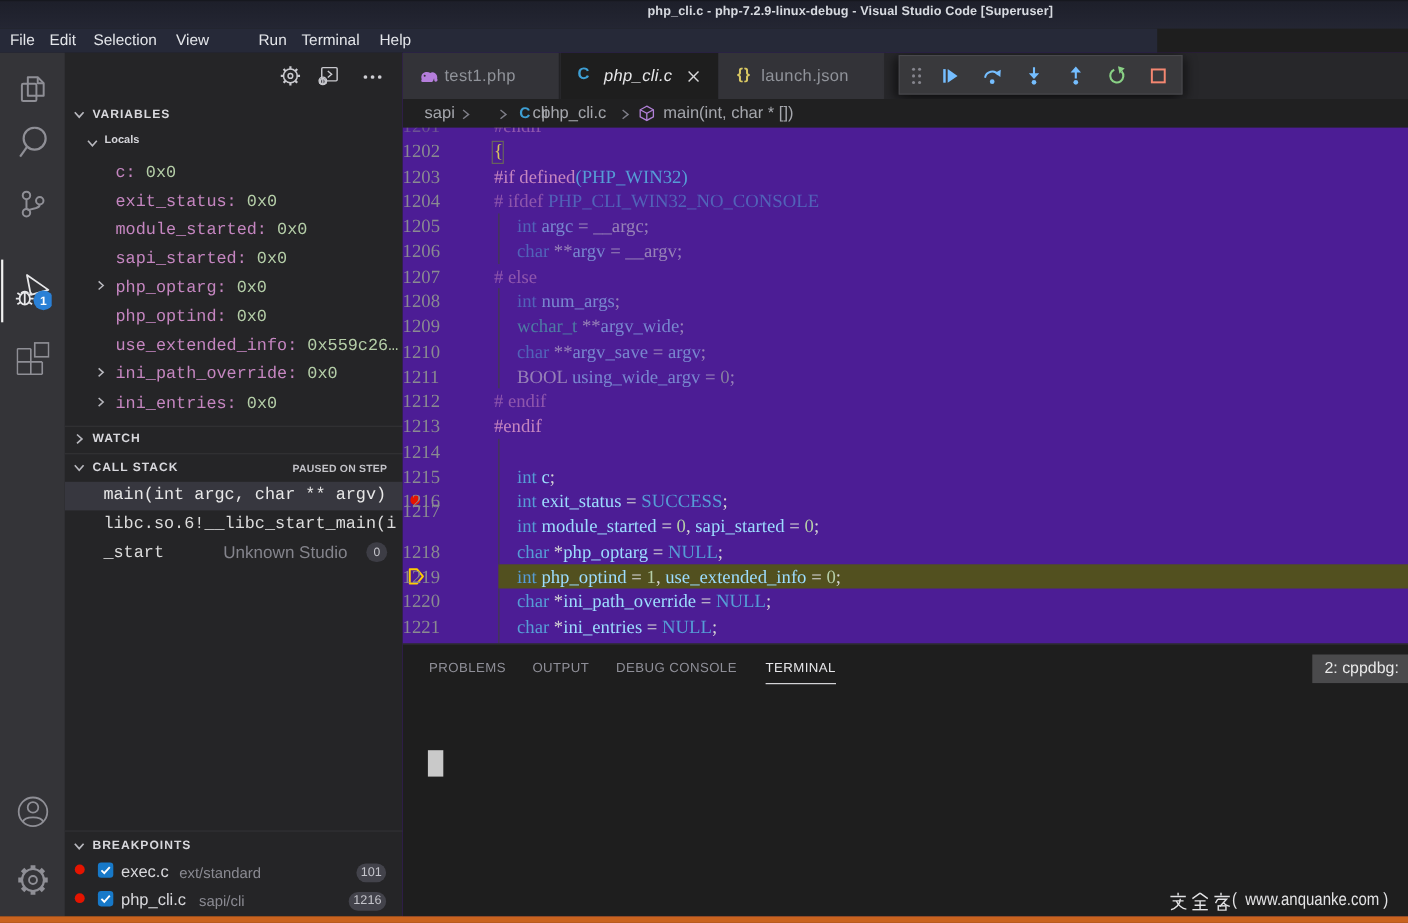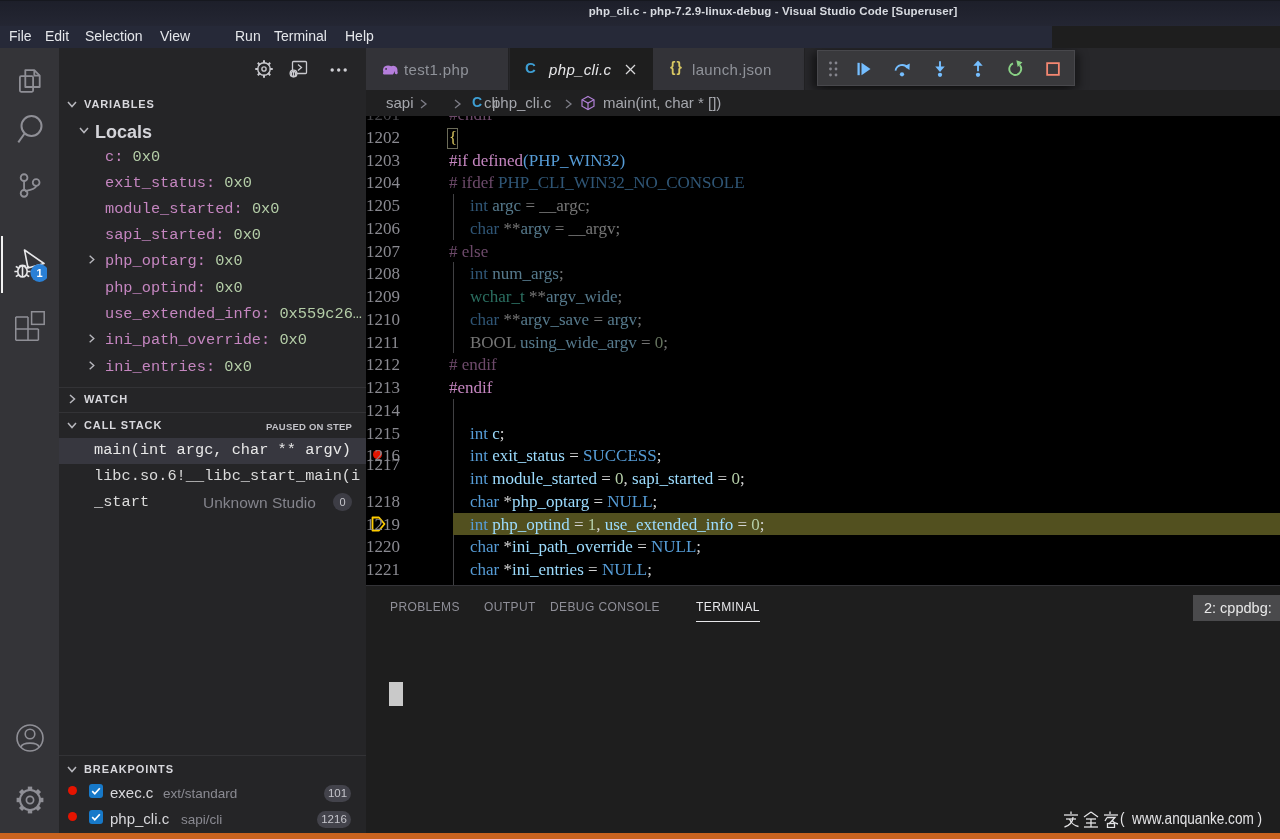--- a/index.html
+++ b/index.html
@@ -21,21 +21,21 @@
   #sidebar { left:59px; top:48px; width:307px; height:785px; background:#252527; }
   #dbg-select { left:30px; top:8px; width:154px; height:28px; background:#3b3b3e; border-radius:2px; }
   .sect-sep { position:absolute; left:0; width:307px; height:1px; background:#333336; }
   .shead { position:absolute; font-size:11px; font-weight:bold; color:#d8d8dd; letter-spacing:.9px; }
   .svar { position:absolute; left:46px; font-size:15.3px; white-space:pre; font-family:"Liberation Mono", monospace; line-height:18px; }
   .vname { color:#c586c0; } .vval { color:#b5cea8; }
   .stackrow { position:absolute; left:0; width:307px; height:26px; }
   .stacktxt { position:absolute; left:35px; top:3px; font-size:15.3px; color:#dcdcdc; white-space:pre; font-family:"Liberation Mono", monospace; }
 
   
-  #editor { left:366px; top:48px; width:914px; height:785px; background:#000000; overflow:hidden; }
+  #editor { left:366px; top:48px; width:914px; height:785px; background:#4c1d95; overflow:hidden; }
   #tabbar { left:0; top:0; width:914px; height:42px; background:#27272a; }
   .tab { position:absolute; top:0; height:42px; }
   .tabtxt { position:absolute; top:13px; font-size:15px; letter-spacing:.35px; }
   #breadcrumb { left:0; top:42px; width:914px; height:26px; background:#202021; color:#a5a7ad; font-size:15px; z-index:5; }
   .bc { position:absolute; top:4px; }
 
   #codearea { left:0; top:42px; width:914px; height:495px; overflow:hidden; z-index:1; }
   .ln { position:absolute; left:0; width:55px; text-align:left; font-size:17px; color:#8a8a91; font-family:"Liberation Serif", serif; height:23px; line-height:23px; }
   .cl { position:absolute; left:83px; font-size:17px; color:#d4d4d4; font-family:"Liberation Serif", serif; height:23px; line-height:23px; white-space:pre; }
   .kw { color:#569cd6; } .pp { color:#c586c0; } .ty { color:#4ec9b0; } .id { color:#9cdcfe; } .nu { color:#b5cea8; }
@@ -179,21 +179,21 @@
       </g>
     </svg>
 
   <svg class="abs" style="left:7px;top:50px;" width="12" height="12" viewBox="0 0 12 12">
       <polyline points="2,4 6,8.5 10,4" fill="none" stroke="#b8b8be" stroke-width="1.5"></polyline>
     </svg>
   <span class="shead" style="left:25px;top:50px;">VARIABLES</span>
   <svg class="abs" style="left:19px;top:76px;" width="12" height="12" viewBox="0 0 12 12">
       <polyline points="2,4 6,8.5 10,4" fill="none" stroke="#b8b8be" stroke-width="1.5"></polyline>
     </svg>
-  <span class="abs" style="left:36px;top:74px;font-size:18px;font-weight:bold;color:#d4d4d9;">Locals</span>
+  <span class="abs" style="left:36px;top:74px;font-size:10px;font-weight:bold;color:#d4d4d9;">Locals</span>
   <div class="svar" style="top:100px;"><span class="vname">c: </span><span class="vval">0x0</span></div>
   <div class="svar" style="top:126px;"><span class="vname">exit_status: </span><span class="vval">0x0</span></div>
   <div class="svar" style="top:152px;"><span class="vname">module_started: </span><span class="vval">0x0</span></div>
   <div class="svar" style="top:178px;"><span class="vname">sapi_started: </span><span class="vval">0x0</span></div>
   <svg class="abs" style="left:27px;top:206px;" width="11" height="11" viewBox="0 0 12 12">
       <polyline points="4,2 8.5,6 4,10" fill="none" stroke="#b8b8be" stroke-width="1.5"></polyline>
     </svg>
   <div class="svar" style="top:204px;"><span class="vname">php_optarg: </span><span class="vval">0x0</span></div>
   <div class="svar" style="top:231px;"><span class="vname">php_optind: </span><span class="vval">0x0</span></div>
   <div class="svar" style="top:257px;"><span class="vname">use_extended_info: </span><span class="vval">0x559c26…</span></div>
@@ -407,21 +407,21 @@
     <div class="cl" style="top:377.1px;left:104px;"><span class="kw">int</span> <span class="id">module_started</span> = <span class="nu">0</span>, <span class="id">sapi_started</span> = <span class="nu">0</span>;</div>
     <div class="cl" style="top:399.9px;left:104px;"><span class="kw">char</span> *<span class="id">php_optarg</span> = <span class="kw">NULL</span>;</div>
     <div class="cl" style="top:422.6px;left:104px;"><span class="kw">int</span> <span class="id">php_optind</span> = <span class="nu">1</span>, <span class="id">use_extended_info</span> = <span class="nu">0</span>;</div>
     <div class="cl" style="top:445.4px;left:104px;"><span class="kw">char</span> *<span class="id">ini_path_override</span> = <span class="kw">NULL</span>;</div>
     <div class="cl" style="top:468.1px;left:104px;"><span class="kw">char</span> *<span class="id">ini_entries</span> = <span class="kw">NULL</span>;</div>
   </div>
 
   <div class="abs" id="panel">
     <span class="ptab" style="left:24px;">PROBLEMS</span>
     <span class="ptab" style="left:118px;">OUTPUT</span>
-    <span class="ptab" style="left:184px;">DEBUG CONSOLE</span>
+    <span class="ptab" style="left:194px;">DEBUG CONSOLE</span>
     <span class="ptab" style="left:330px;color:#e7e7ea;">TERMINAL</span>
     <div class="abs" style="left:330px;top:35px;width:64px;height:1px;background:#e7e7ea;"></div>
     <div class="abs" style="left:827px;top:9px;width:87px;height:26px;background:#4a4a4c;color:#e9e9e9;font-size:14.5px;line-height:26px;padding-left:11px;">2: cppdbg:</div>
     <div class="abs" style="left:23px;top:96px;width:14px;height:24px;background:#c9c9c9;"></div>
   </div>
 </div>
 
 <div class="abs" id="statusbar"></div>
 <div class="abs" id="watermark">
   <svg class="abs" style="left:83px;top:1px;" width="58" height="17" viewBox="0 0 58 17">

